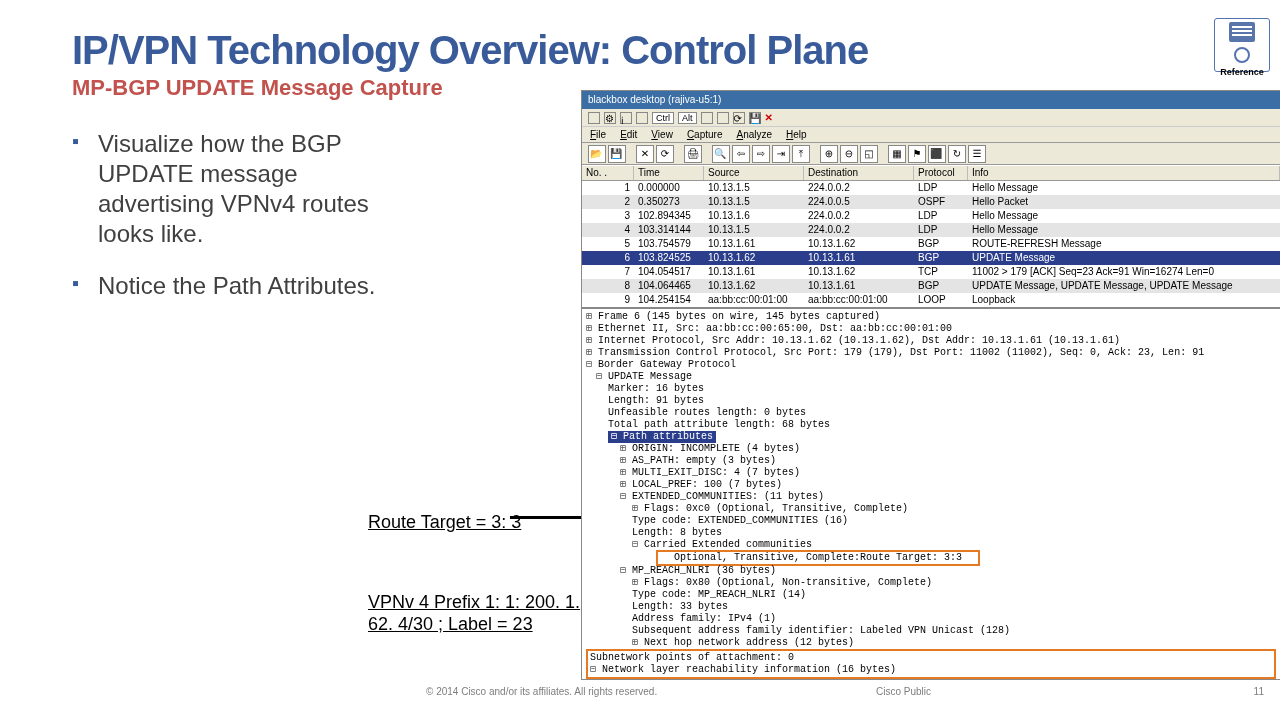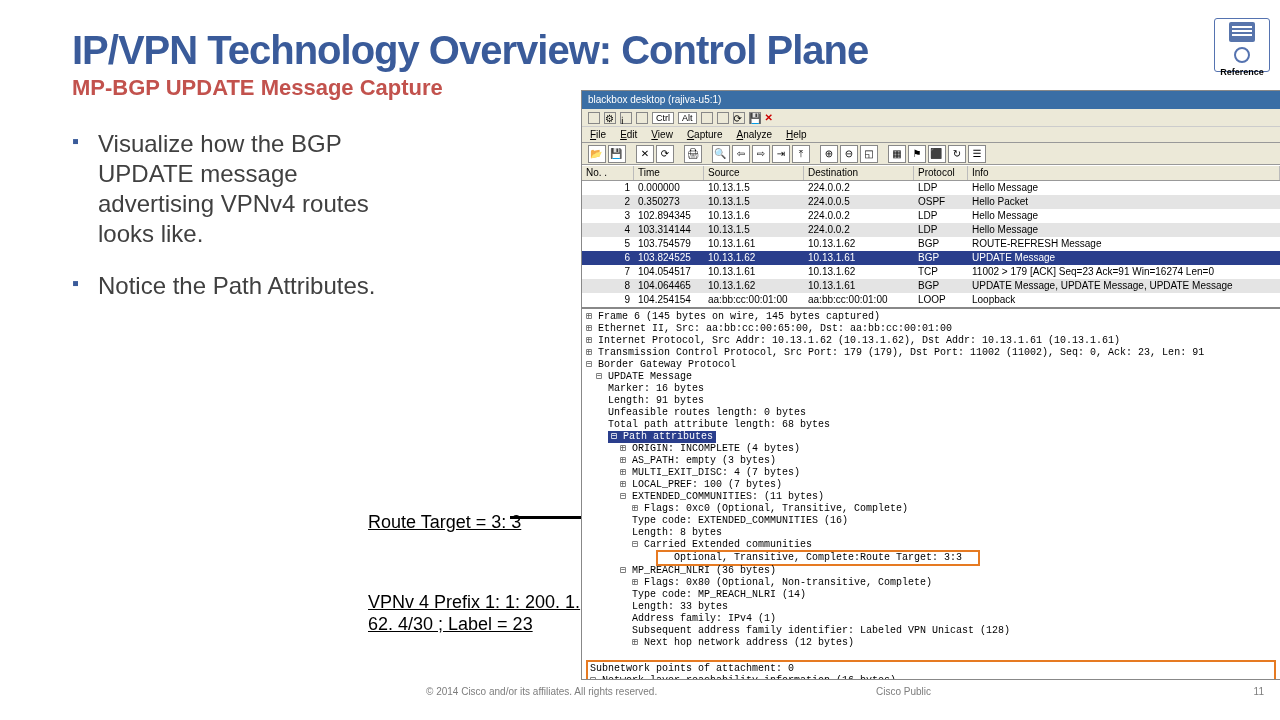--- a/index.html
+++ b/index.html
@@ -41,21 +41,21 @@
   .plist { background:#fff; }
   .prow { display:flex; height:14px; font-size:10px; line-height:14px; }
   .prow div { padding:0 4px; white-space:nowrap; overflow:hidden; }
   .prow.sel { background:#2a3e8c; color:#fff; }
   .gray { background:#e4e4e4; }
   .detail { border-top:2px solid #888; padding:2px 4px; font-size:10px; line-height:12px; background:#fff; overflow:hidden; font-family:"Courier New",monospace; }
   .detail .pm { color:#555; }
   .ind1{padding-left:10px}.ind2{padding-left:22px}.ind3{padding-left:34px}.ind4{padding-left:46px}.ind5{padding-left:58px}
   .hl-blue { background:#2a3e8c; color:#fff; display:inline-block; padding:0 3px; }
   .hl-orange { border:2px solid #e67a22; display:inline-block; padding:0 16px; margin:-1px 12px; }
-  .hl-orange-box { border:2px solid #e67a22; padding:1px 2px;margin-top:11px; }
+  .hl-orange-box { border:2px solid #e67a22; padding:1px 2px; }
 </style>
 </head>
 <body>
 
 <div class="slide">
   <h1 class="title">IP/VPN Technology Overview: Control Plane</h1>
   <div class="subtitle">MP-BGP UPDATE Message Capture</div>
 
   <ul class="bullets">
     <li>Visualize how the BGP UPDATE message advertising VPNv4 routes looks like.</li>

